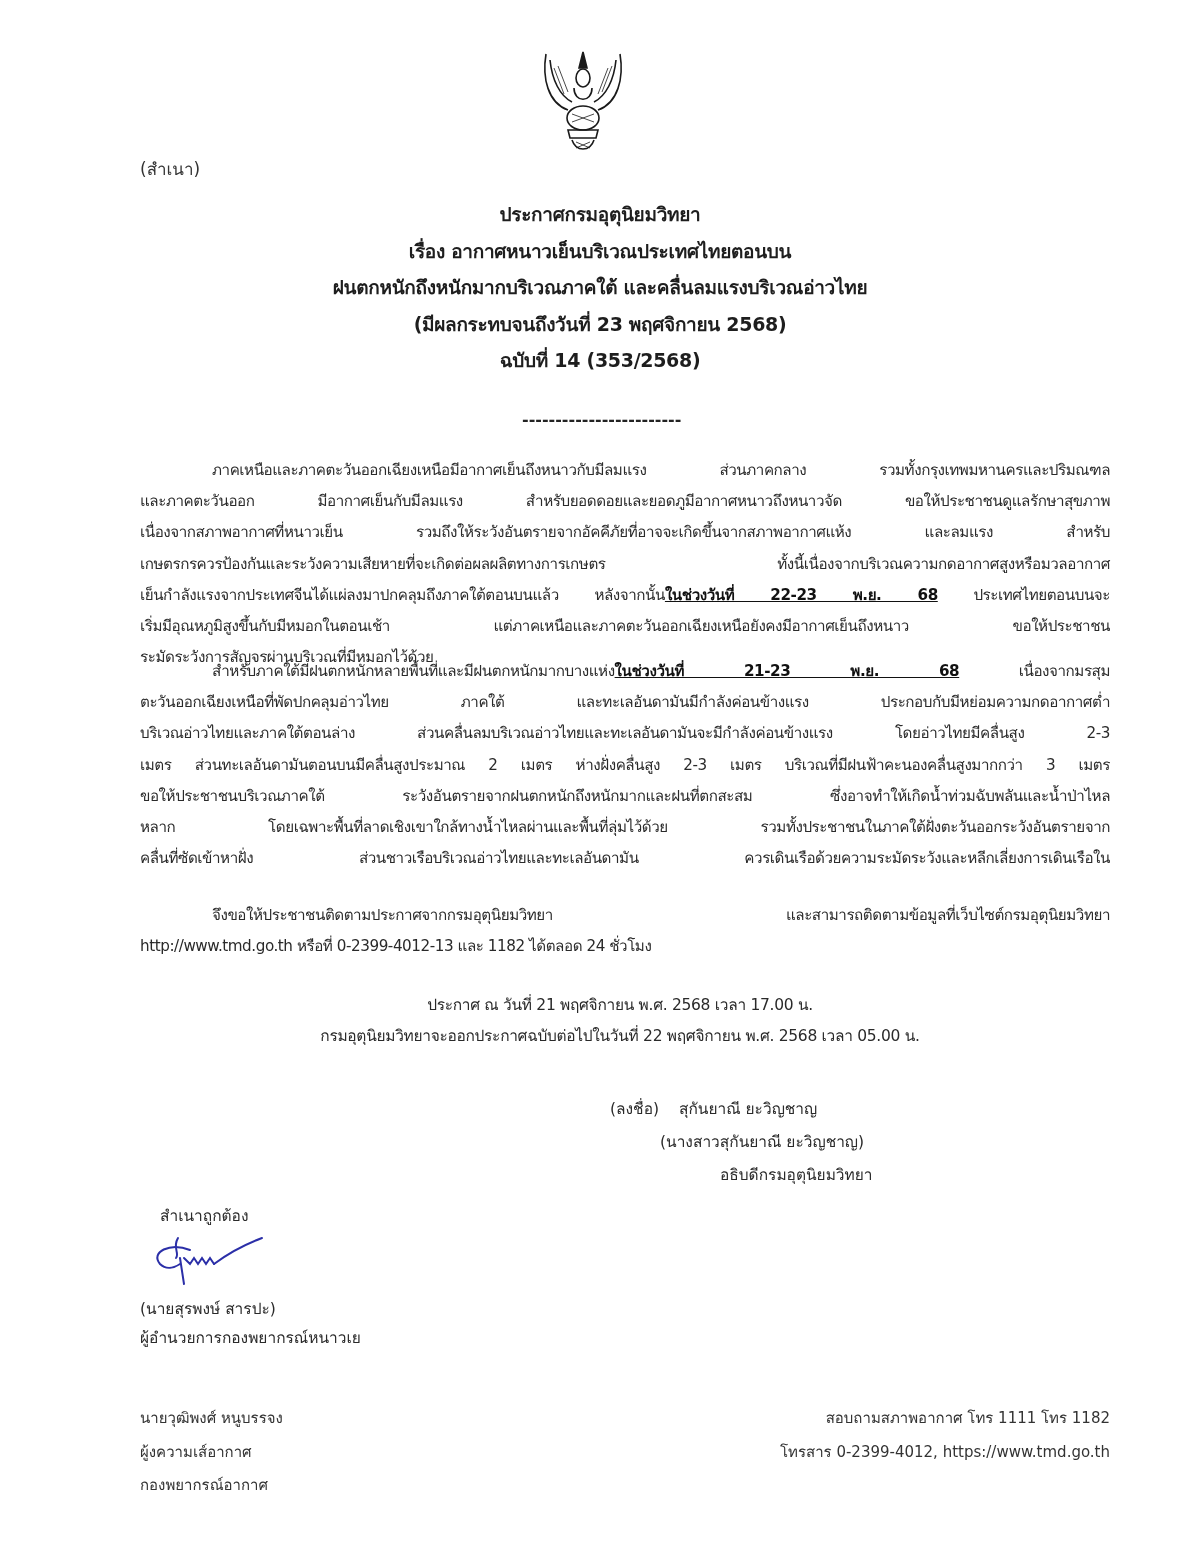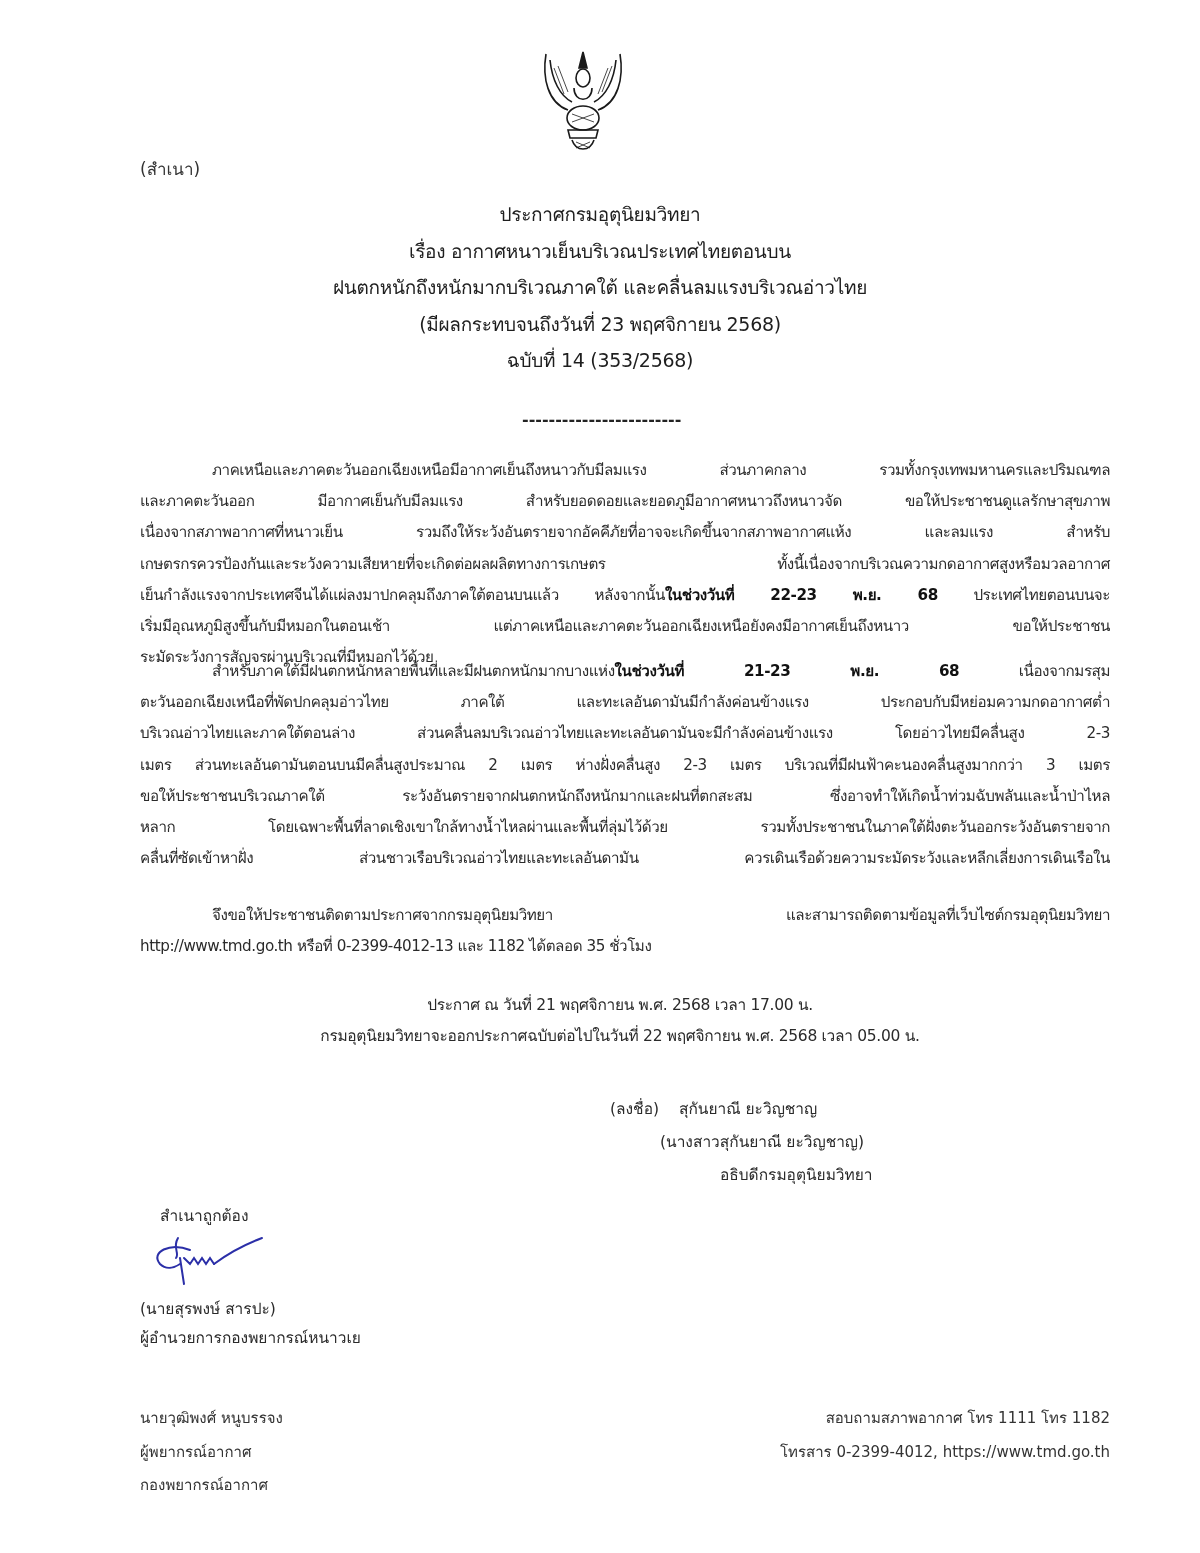--- a/index.html
+++ b/index.html
@@ -4,27 +4,27 @@
 <style>
   html, body { margin: 0; padding: 0; background: #ffffff; }
   body {
     width: 1200px; height: 1553px; position: relative; overflow: hidden;
     font-family: "DejaVu Sans", "Liberation Sans", sans-serif;
     color: #222222;
   }
   .emblem { position: absolute; left: 538px; top: 48px; width: 90px; height: 110px; }
   .copy-mark { position: absolute; left: 140px; top: 155px; font-size: 17px; color: #333; }
   .heading { position: absolute; left: 0; width: 1200px; top: 196px; text-align: center; }
-  .heading div { font-size: 19px; font-weight: normal; color: #1e1e1e; line-height: 36.5px; letter-spacing: -0.3px; }
+  .heading div { font-size: 19px; font-weight: bold; color: #1e1e1e; line-height: 36.5px; letter-spacing: -0.3px; }
   .divider { position: absolute; left: 522px; top: 410px; font-size: 16px; font-weight: bold; letter-spacing: 0px; color: #222; }
   .para { position: absolute; left: 140px; width: 970px; font-size: 15.2px; line-height: 31.2px; color: #2a2a2a; text-align: justify; letter-spacing: -0.45px; }
   .para .line { display: block; white-space: nowrap; text-align-last: justify; }
   .para .line.last { text-align-last: left; }
   .para .indent { padding-left: 72px; }
-  .para b { color: #111; }
+  .para b { color: #111; text-decoration: underline; }
   .p1 { top: 455px; }
   .p2 { top: 656px; }
   .p3 { top: 900px; }
   .announce { position: absolute; left: 0; width: 1240px; text-align: center; top: 990px; font-size: 15.5px; line-height: 31px; color: #2a2a2a; letter-spacing: -0.3px; }
   .signer { position: absolute; top: 1093px; font-size: 15.5px; color: #2a2a2a; line-height: 33px; }
   .signer .row1 { position: absolute; left: 610px; width: 400px; white-space: nowrap; }
   .signer .row1 .name { margin-left: 20px; }
   .signer .row2 { position: absolute; left: 660px; top: 33px; white-space: nowrap; text-align: center; }
   .signer .row3 { position: absolute; left: 676px; top: 66px; white-space: nowrap; margin-left: 44px; }
   .certified { position: absolute; left: 160px; top: 1203px; font-size: 15.5px; color: #2a2a2a; }
@@ -81,21 +81,21 @@
   <span class="line">ตะวันออกเฉียงเหนือที่พัดปกคลุมอ่าวไทย ภาคใต้ และทะเลอันดามันมีกำลังค่อนข้างแรง ประกอบกับมีหย่อมความกดอากาศต่ำ</span>
   <span class="line">บริเวณอ่าวไทยและภาคใต้ตอนล่าง ส่วนคลื่นลมบริเวณอ่าวไทยและทะเลอันดามันจะมีกำลังค่อนข้างแรง โดยอ่าวไทยมีคลื่นสูง 2-3</span>
   <span class="line">เมตร ส่วนทะเลอันดามันตอนบนมีคลื่นสูงประมาณ 2 เมตร ห่างฝั่งคลื่นสูง 2-3 เมตร บริเวณที่มีฝนฟ้าคะนองคลื่นสูงมากกว่า 3 เมตร</span>
   <span class="line">ขอให้ประชาชนบริเวณภาคใต้ ระวังอันตรายจากฝนตกหนักถึงหนักมากและฝนที่ตกสะสม ซึ่งอาจทำให้เกิดน้ำท่วมฉับพลันและน้ำป่าไหล</span>
   <span class="line">หลาก โดยเฉพาะพื้นที่ลาดเชิงเขาใกล้ทางน้ำไหลผ่านและพื้นที่ลุ่มไว้ด้วย รวมทั้งประชาชนในภาคใต้ฝั่งตะวันออกระวังอันตรายจาก</span>
   <span class="line">คลื่นที่ซัดเข้าหาฝั่ง ส่วนชาวเรือบริเวณอ่าวไทยและทะเลอันดามัน ควรเดินเรือด้วยความระมัดระวังและหลีกเลี่ยงการเดินเรือใน</span>
 </div>
 
 <div class="para p3">
   <span class="line indent">จึงขอให้ประชาชนติดตามประกาศจากกรมอุตุนิยมวิทยา และสามารถติดตามข้อมูลที่เว็บไซต์กรมอุตุนิยมวิทยา</span>
-  <span class="line last">http://www.tmd.go.th หรือที่ 0-2399-4012-13 และ 1182 ได้ตลอด 35 ชั่วโมง</span>
+  <span class="line last">http://www.tmd.go.th หรือที่ 0-2399-4012-13 และ 1182 ได้ตลอด 24 ชั่วโมง</span>
 </div>
 
 <div class="announce">
   <div>ประกาศ ณ วันที่ 21 พฤศจิกายน พ.ศ. 2568 เวลา 17.00 น.</div>
   <div>กรมอุตุนิยมวิทยาจะออกประกาศฉบับต่อไปในวันที่ 22 พฤศจิกายน พ.ศ. 2568 เวลา 05.00 น.</div>
 </div>
 
 <div class="signer">
   <div class="row1"><span>(ลงชื่อ)</span><span class="name">สุกันยาณี ยะวิญชาญ</span></div>
   <div class="row2">(นางสาวสุกันยาณี ยะวิญชาญ)</div>
@@ -112,20 +112,20 @@
     <path d="M64 36 C 80 24, 96 16, 112 10"></path>
   </g>
 </svg>
 <div class="cert-name">
   <div>(นายสุรพงษ์ สารปะ)</div>
   <div>ผู้อำนวยการกองพยากรณ์หนาวเย</div>
 </div>
 
 <div class="footer-left">
   <div>นายวุฒิพงศ์  หนูบรรจง</div>
-  <div>ผู้พยากรณ์อากาศ</div>
+  <div>ผู้งความเส์อากาศ</div>
   <div>กองพยากรณ์อากาศ</div>
 </div>
 
 <div class="footer-right">
   <div>สอบถามสภาพอากาศ โทร 1111 โทร 1182</div>
   <div>โทรสาร 0-2399-4012, https://www.tmd.go.th</div>
 </div>
 
 </body></html>

